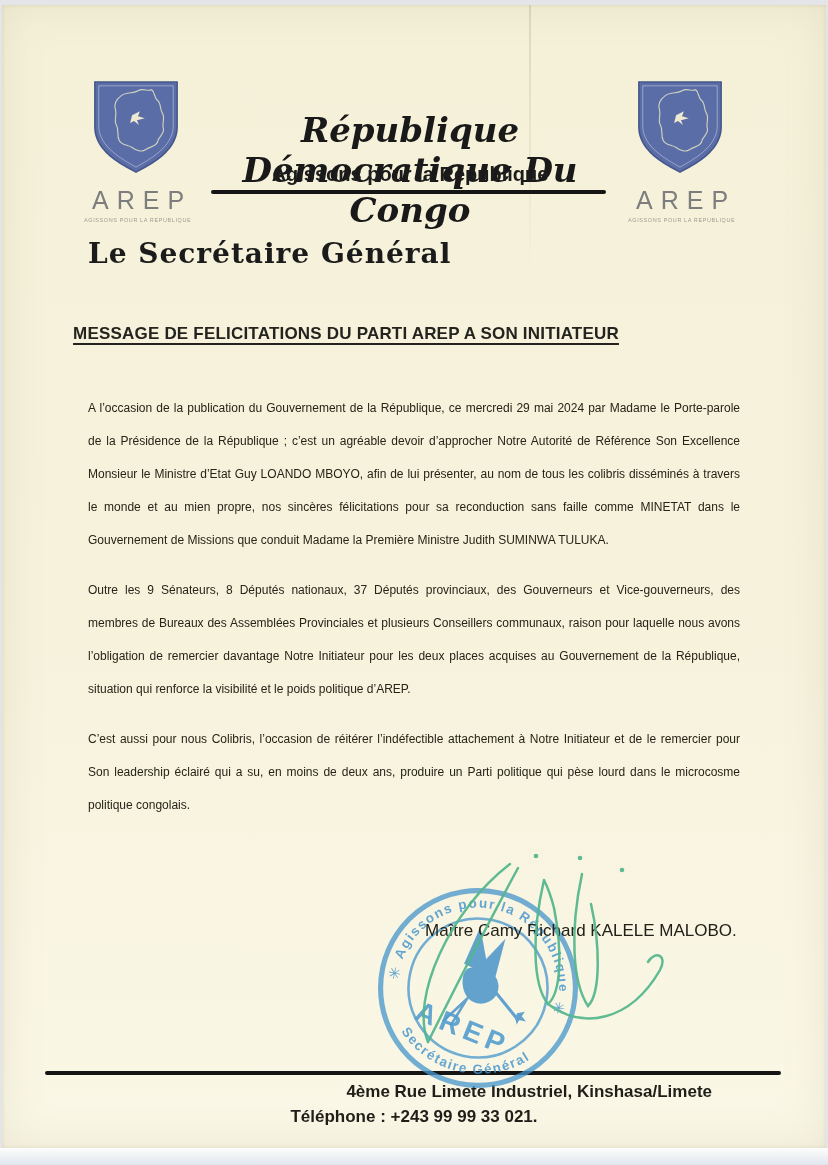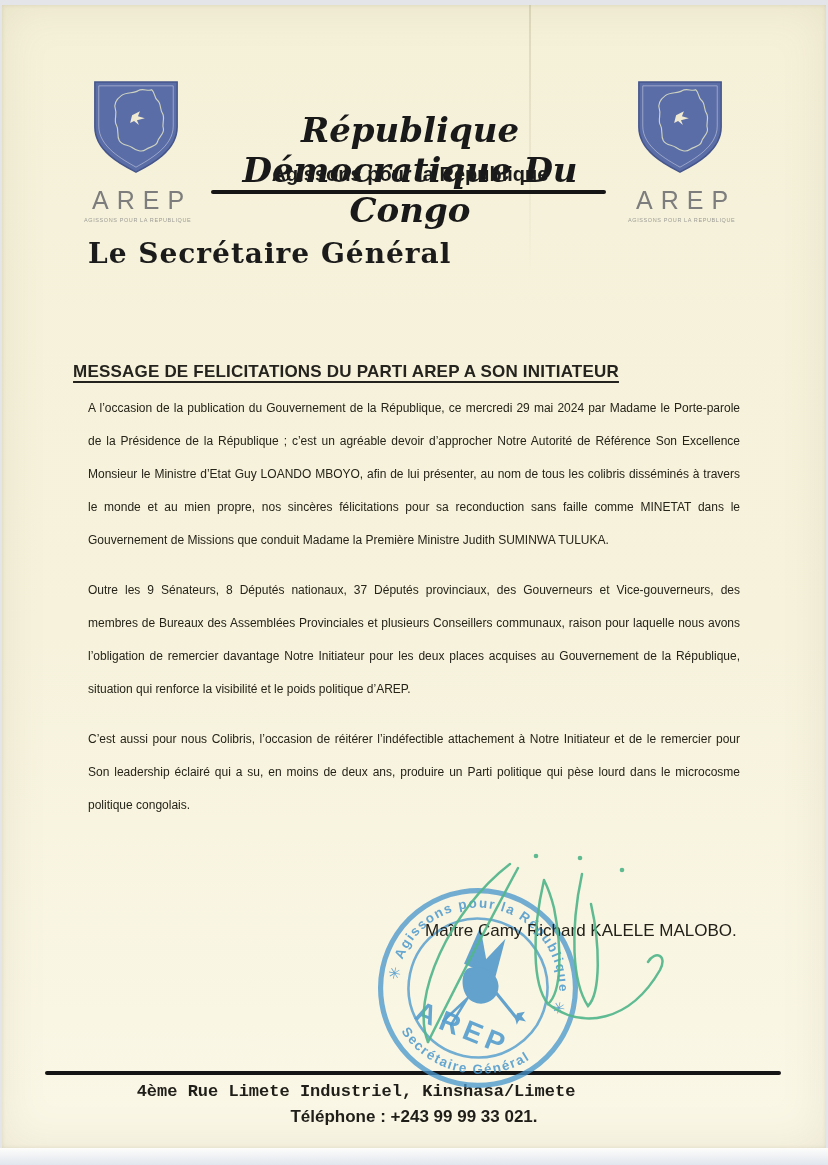--- a/index.html
+++ b/index.html
@@ -47,35 +47,34 @@
   .sender{
     left:88px;top:237px;
     font-family:"DejaVu Serif",serif;font-weight:700;
     font-size:28px;color:#1b1b1b;letter-spacing:1px;
   }
   .subject{
     left:0;top:324px;width:692px;text-align:center;
     font-size:17px;font-weight:700;color:#24231e;
     text-decoration:underline;text-underline-offset:4px;text-decoration-thickness:1.5px;
     letter-spacing:.2px;
-    margin-top:38px;
   }
   .body-text{
     left:88px;top:392px;width:652px;
     font-size:12px;line-height:33px;color:#262419;text-align:justify;
   }
   .body-text p{margin:0 0 17px 0;}
   .sig-name{
     left:425px;top:921px;font-size:17px;color:#222019;z-index:2;white-space:nowrap;
   }
   .stamp{left:364px;top:874px;z-index:1;transform:rotate(12deg);opacity:.92;}
   .handsig{left:398px;top:846px;z-index:3;}
   .footer-address{
-    left:0;top:1082px;width:712px;text-align:center;
-    font-size:17px;font-weight:700;color:#1f1e18;font-family:Liberation Mono, monospace;
+    left:0;top:1082px;width:712px;text-align:right;
+    font-size:17px;font-weight:700;color:#1f1e18;
   }
   .footer-phone{
     left:0;top:1107px;width:828px;text-align:center;
     font-size:17px;font-weight:700;color:#1f1e18;
   }
 </style>
 </head>
 <body>
 
 <div class="photo">

